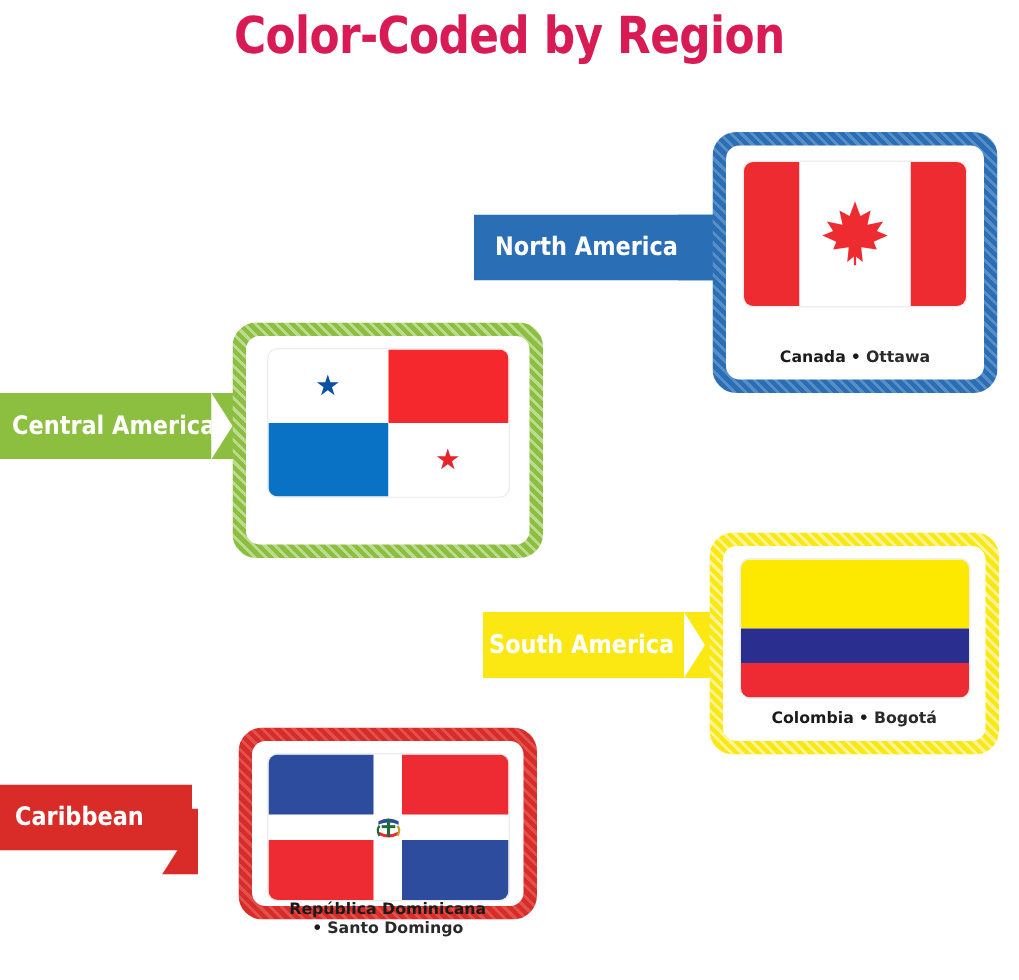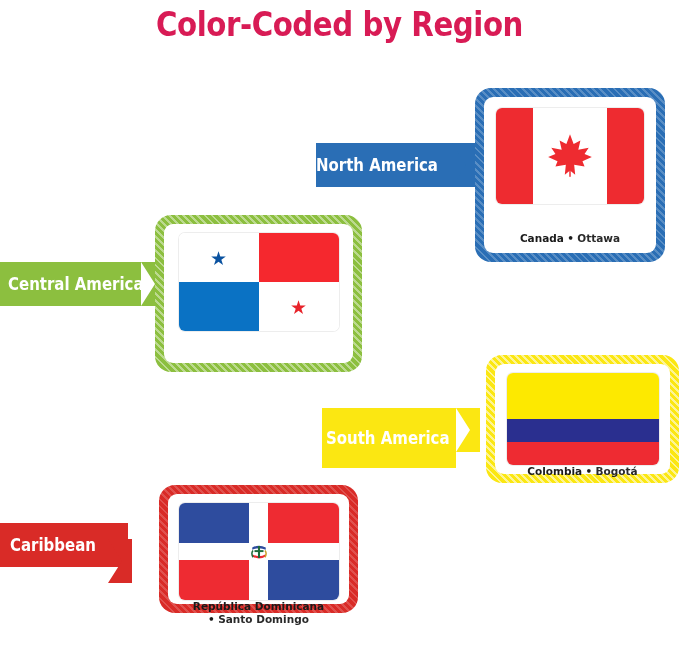--- a/index.html
+++ b/index.html
@@ -138,21 +138,21 @@
   .flag-do .emblem {
     position: absolute; left: 50%; top: 50%;
     transform: translate(-50%,-50%);
   }
 </style>
 </head>
 <body>
 
 <div id="page-title">Color-Coded by Region</div>
 
-<div class="banner banner-right" style="left:316px; top:143px; width:160px; height:44px; background:#2A6EB5; 
+<div class="banner banner-right" style="left:316px; top:143px; width:160px; height:44px; background:#2A6EB5; padding-left:14px;
             clip-path: polygon(0 0, 100% 0, 100% 100%, 0 100%, 0 100%);
             -webkit-clip-path: polygon(0 0, 100% 0, 100% 100%, 0 100%);">
   <span class="banner-label">North America</span>
 </div>
 <svg width="24" height="44" viewBox="0 0 24 44" style="position:absolute; left:452px; top:143px;">
   <path d="M0,0 L24,0 L24,44 L0,44 L14,22 Z" fill="#2A6EB5"></path>
 </svg>
 
 <div class="card" style="left:475px; top:88px; width:190px; height:174px; background:#2A6EB5;
             background-image: repeating-linear-gradient(45deg, rgba(255,255,255,0.22) 0 2px, rgba(255,255,255,0) 2px 5px);">
@@ -195,28 +195,28 @@
         <div class="q q2"></div>
         <div class="q q3"></div>
         <div class="q q4">
           <span class="star star-red">★</span>
         </div>
       </div>
     </div>
   </div>
 </div>
 
-<div class="banner banner-right" style="left:322px; top:408px; width:134px; height:60px; background:#FBE712; padding-left:4px;">
+<div class="banner banner-right" style="left:322px; top:408px; width:134px; height:44px; background:#FBE712; padding-left:4px;">
   <span class="banner-label">South America</span>
 </div>
 <svg width="24" height="44" viewBox="0 0 24 44" style="position:absolute; left:456px; top:408px;">
   <path d="M0,0 L24,0 L24,44 L0,44 L14,22 Z" fill="#FBE712"></path>
 </svg>
 
-<div class="card" style="left:486px; top:355px; width:193px; height:128px; background:#FBE712;
+<div class="card" style="left:473px; top:355px; width:193px; height:148px; background:#FBE712;
             background-image: repeating-linear-gradient(45deg, rgba(255,255,255,0.55) 0 2px, rgba(255,255,255,0) 2px 5px);">
   <div class="card-inner">
     <div class="flag-wrap" style="width:152px; height:92px;">
       <div class="flag flag-co">
         <div class="y"></div>
         <div class="b"></div>
         <div class="r"></div>
       </div>
     </div>
     <div class="caption">

